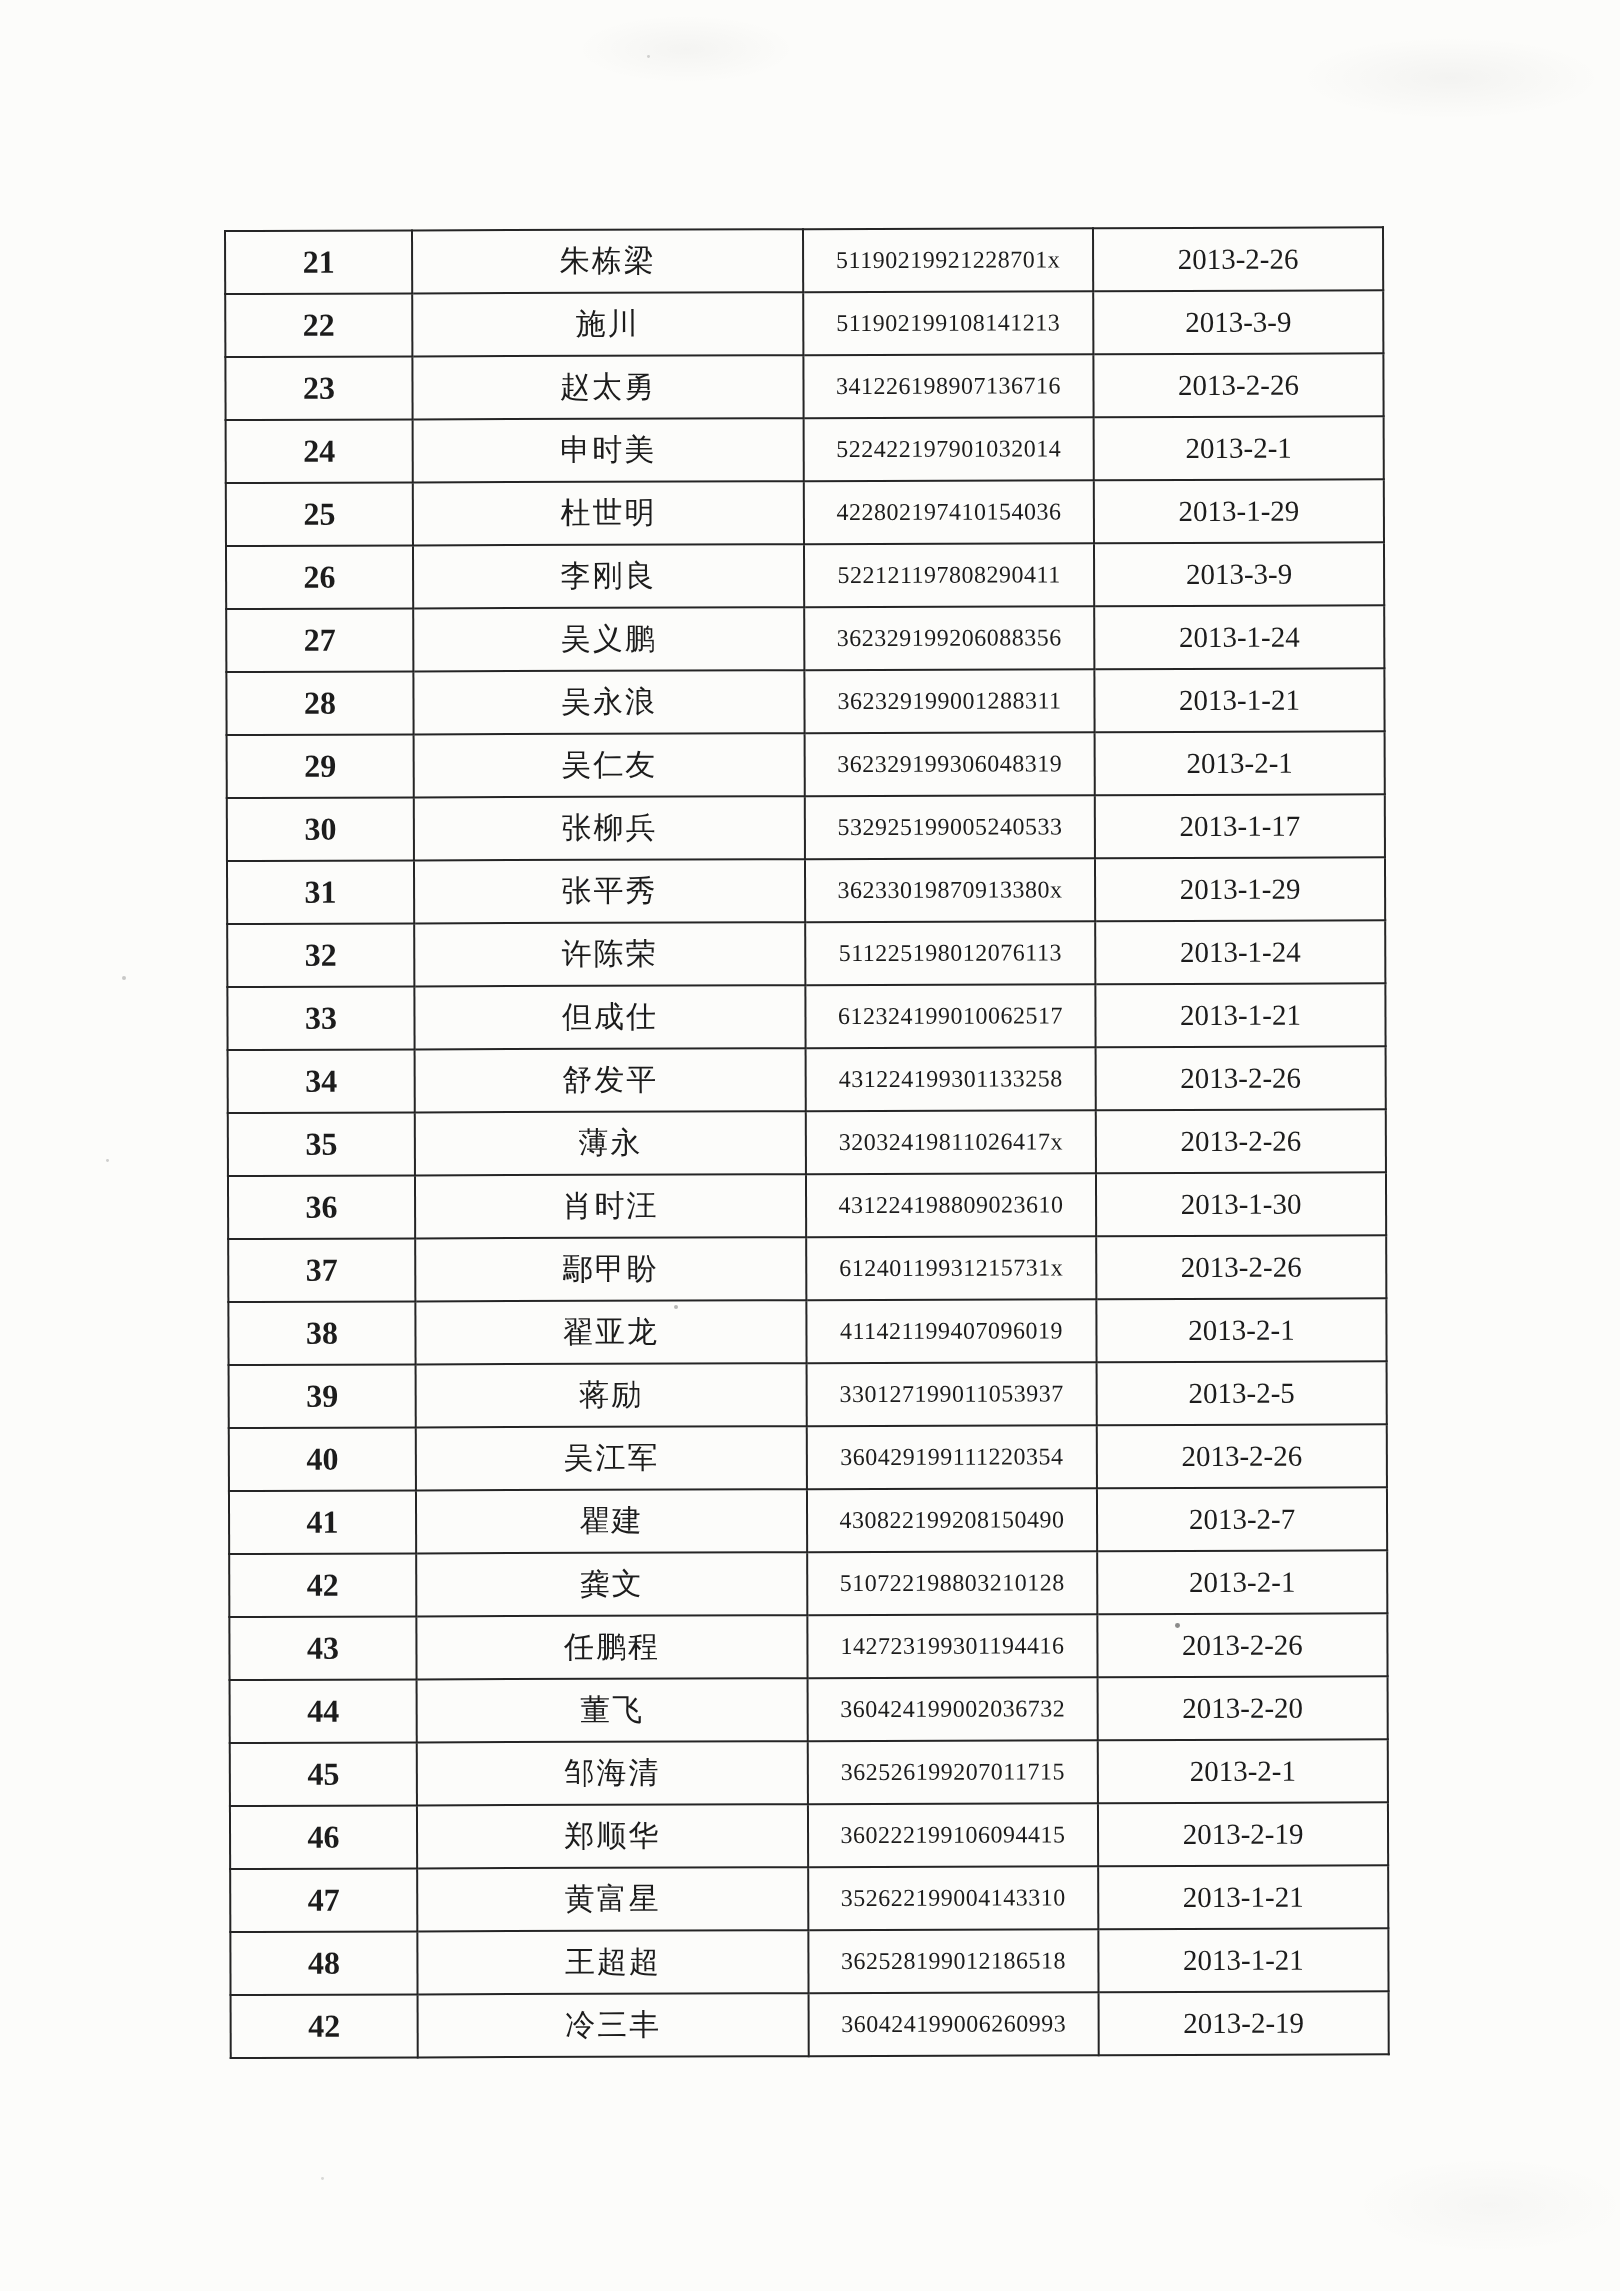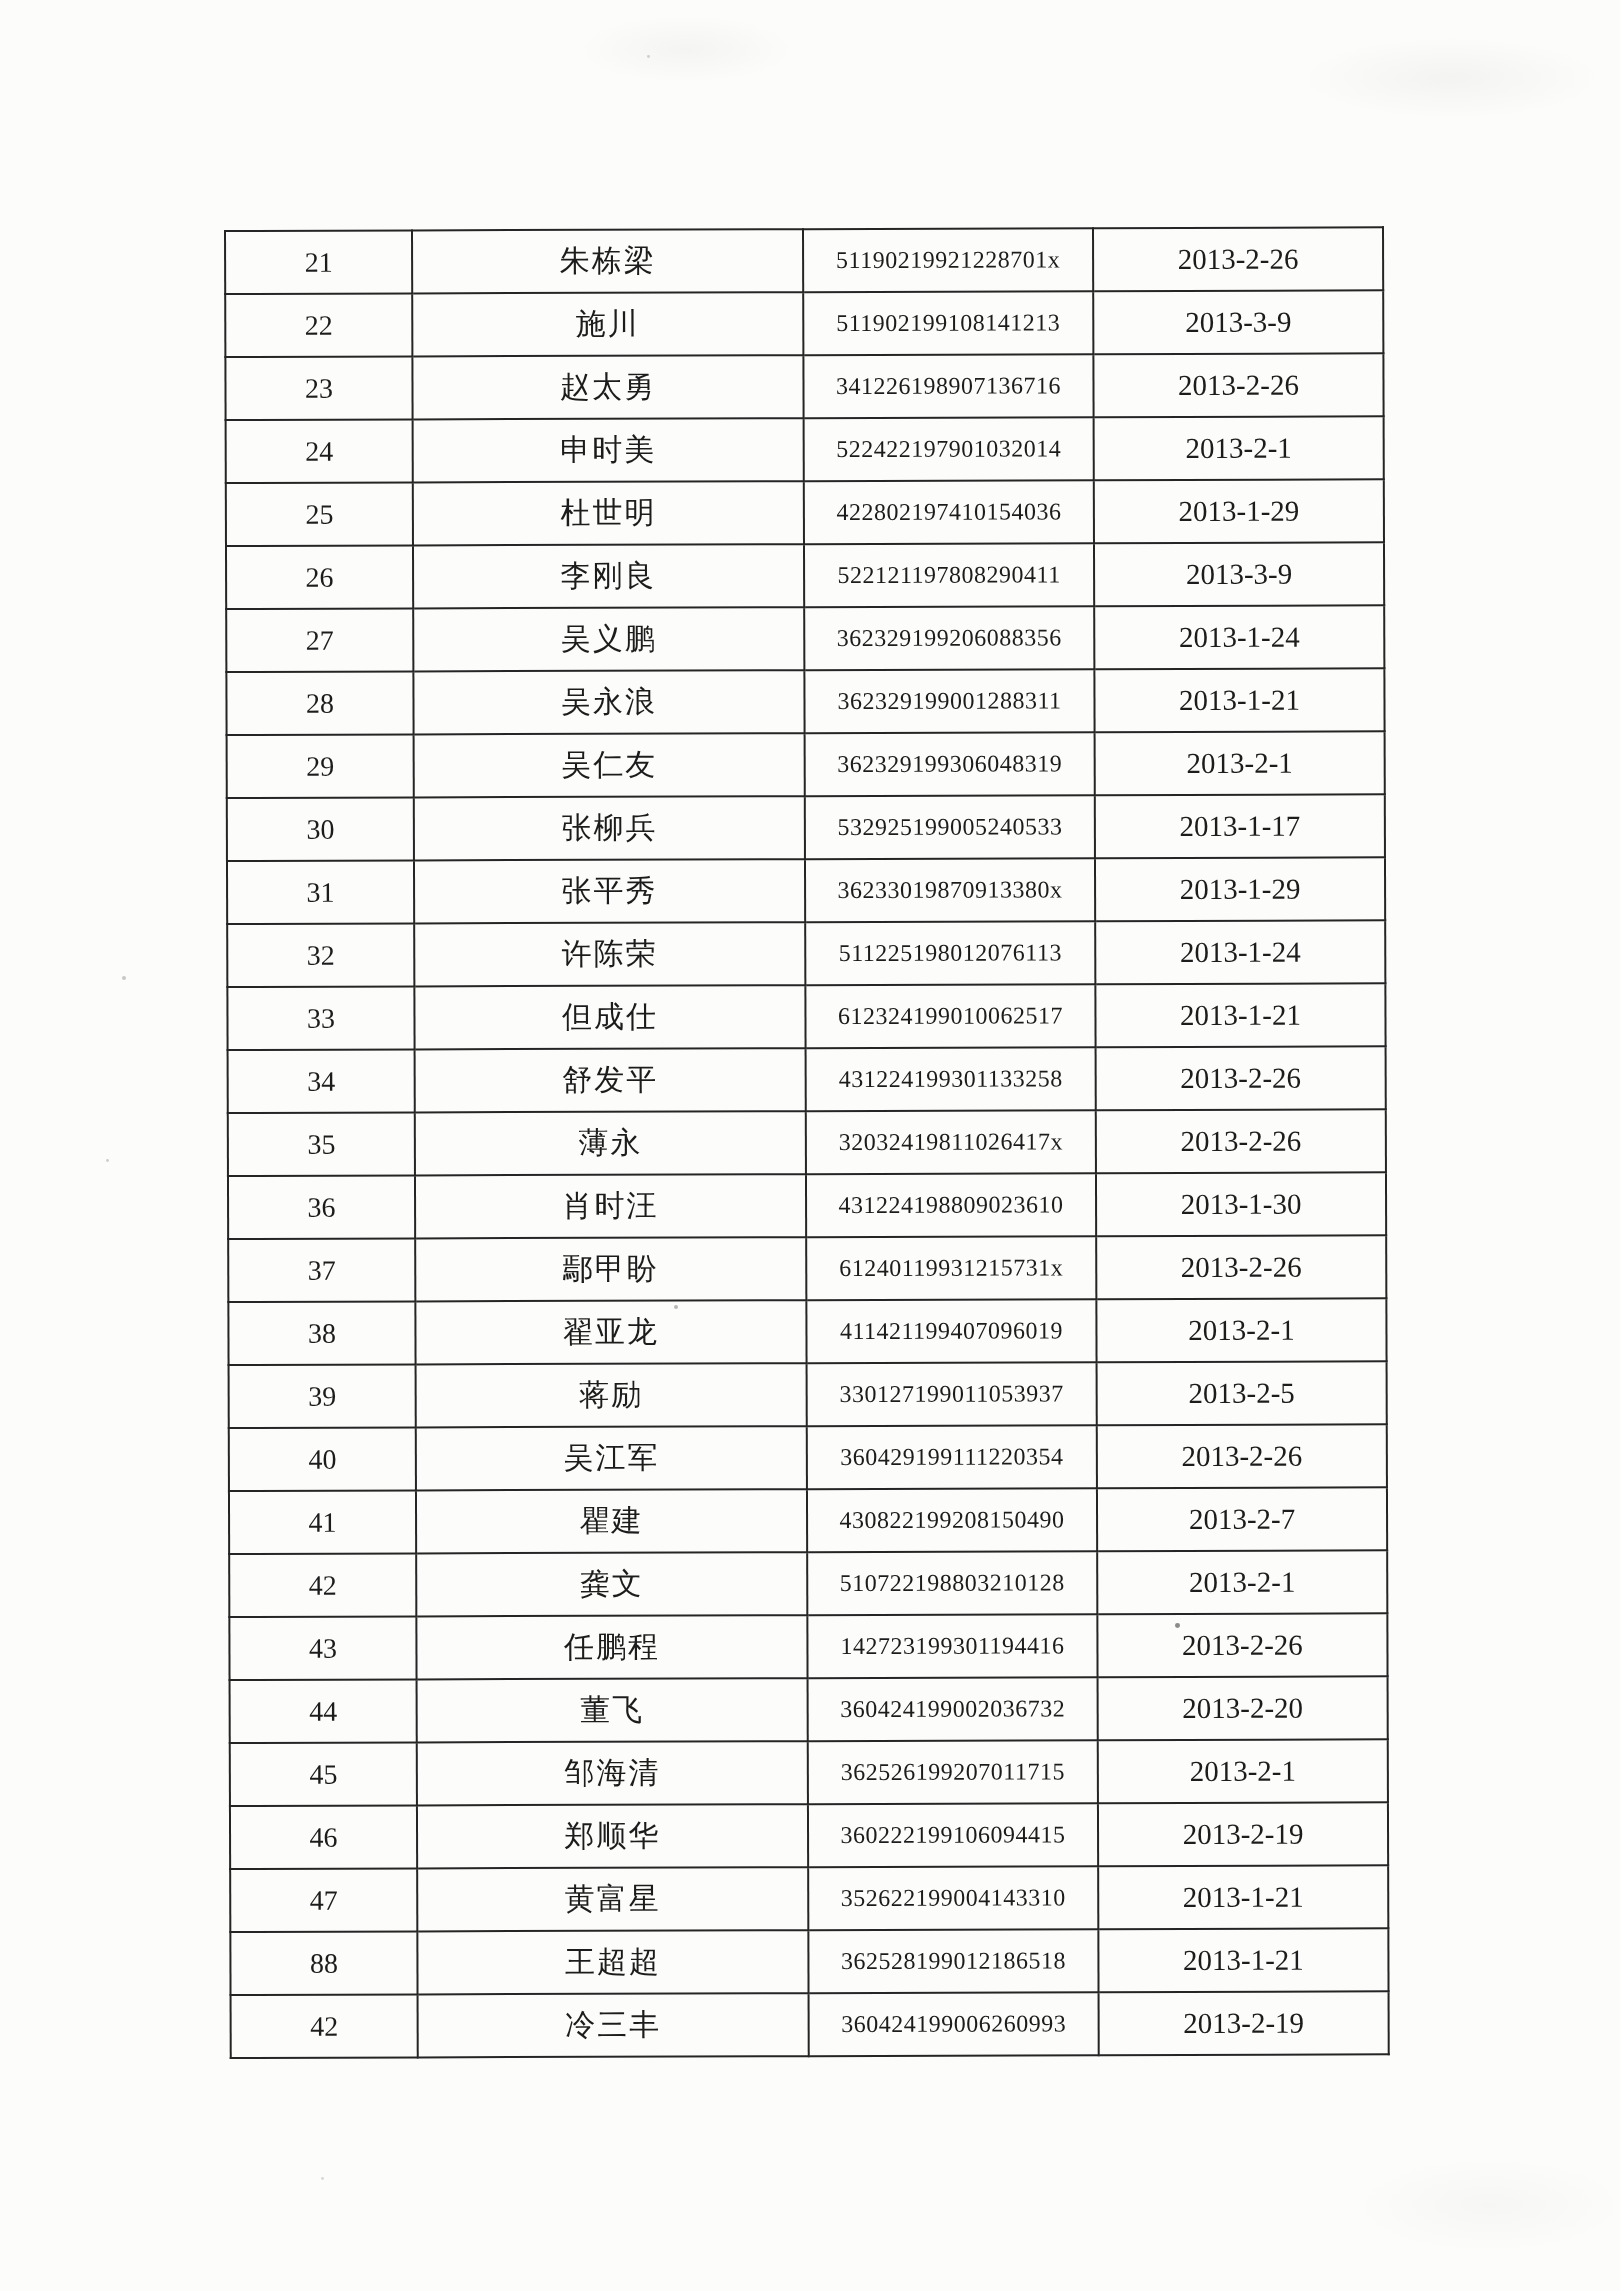--- a/index.html
+++ b/index.html
@@ -42,21 +42,21 @@
     height: 61px;            
     text-align: center;
     vertical-align: middle;
     padding: 0;
     overflow: hidden;
     white-space: nowrap;
   }
   table.roster {
     border: 2.9px solid #1f1f1f;
   }
-  td.cell-no   { font-size: 28px; }
+  td.cell-no   { font-size: 32px; font-weight: bold; }
   td.cell-name { font-size: 30px; letter-spacing: 2px; }
   td.cell-id   { font-size: 24px; letter-spacing: 0.5px; }
   td.cell-date { font-size: 29px; margin-top: 16px; }
   .speck {
     position: absolute;
     border-radius: 50%;
     background: rgba(45,45,45,0.55);
     pointer-events: none;
   }
 </style>
@@ -229,21 +229,21 @@
           <td class="cell-id">360222199106094415</td>
           <td class="cell-date">2013-2-19</td>
         </tr>
         <tr>
           <td class="cell-no">47</td>
           <td class="cell-name">黄富星</td>
           <td class="cell-id">352622199004143310</td>
           <td class="cell-date">2013-1-21</td>
         </tr>
         <tr>
-          <td class="cell-no">88</td>
+          <td class="cell-no">48</td>
           <td class="cell-name">王超超</td>
           <td class="cell-id">362528199012186518</td>
           <td class="cell-date">2013-1-21</td>
         </tr>
         <tr>
           <td class="cell-no">42</td>
           <td class="cell-name">冷三丰</td>
           <td class="cell-id">360424199006260993</td>
           <td class="cell-date">2013-2-19</td>
         </tr>

